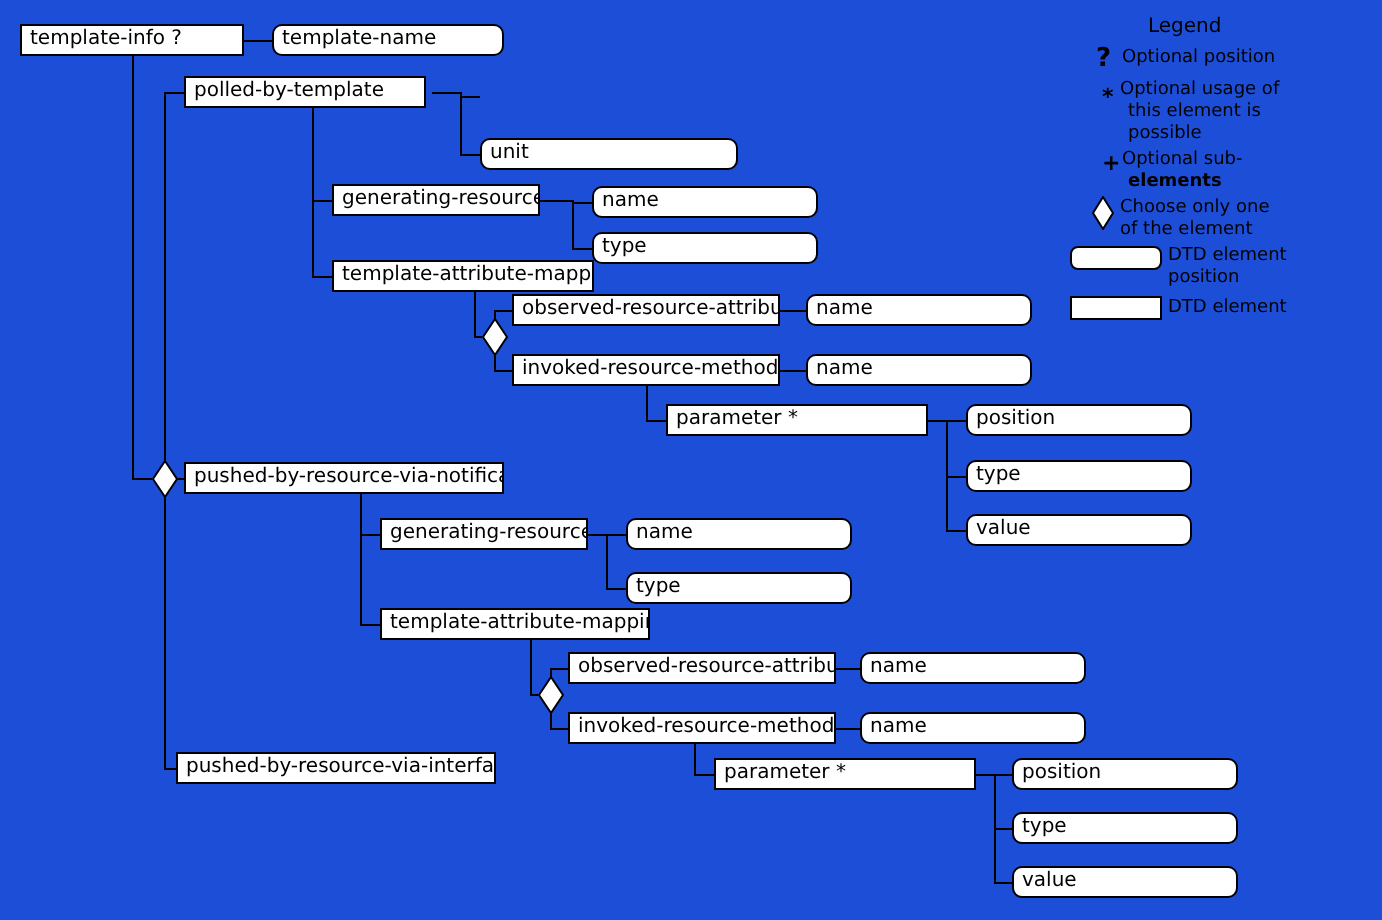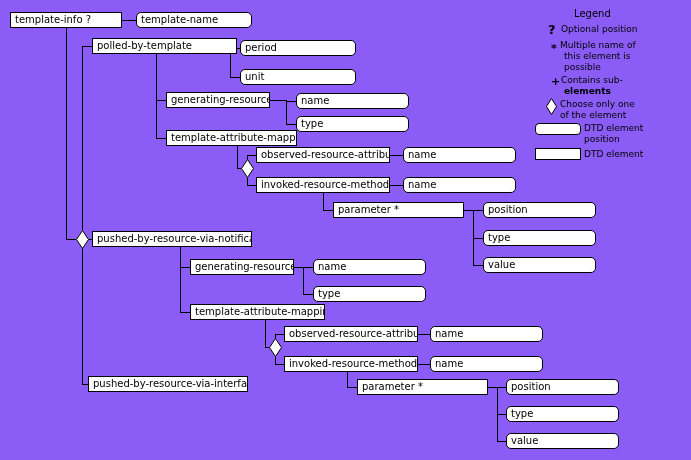--- a/index.html
+++ b/index.html
@@ -7,21 +7,21 @@
     padding: 0;
     background: #ffffff;
   }
   body {
     font-family: "DejaVu Sans", "Liberation Sans", sans-serif;
   }
   #canvas {
     position: relative;
     width: 691px;
     height: 460px;
-    background: #8b5cf6;
+    background: #1d4ed8;
     overflow: hidden;
   }
   
   .node {
     position: absolute;
     box-sizing: border-box;
     border: 1px solid #000000;
     background: #ffffff;
     height: 16px;
     line-height: 14px;
@@ -173,23 +173,22 @@
 
   <div class="ln lnh" style="left:488px; top:387px; width:9px;"></div>
   <div class="ln lnv" style="left:497px; top:387px; height:54px;"></div>
   <div class="ln lnh" style="left:497px; top:387px; width:9px;"></div>
   <div class="ln lnh" style="left:497px; top:414px; width:9px;"></div>
   <div class="ln lnh" style="left:497px; top:441px; width:9px;"></div>
 
   <div class="node" style="left:10px; top:12px; width:112px;"><span>template-info ?</span></div>
   <div class="node attr" style="left:136px; top:12px; width:116px;"><span>template-name</span></div>
 
-  <div class="node" style="left:92px; top:38px; width:145px;"><span>polled-by-template</span></div>
-  <div class="node attr" style="left:240px; top:40px; width:116px;"><span>period</span></div>
-  <div class="node attr" style="left:240px; top:69px; width:116px;"><span>unit</span></div>
+  <div class="node" style="left:92px; top:38px; width:121px;"><span>polled-by-template</span></div>
+  <div class="node attr" style="left:240px; top:69px; width:129px;"><span>unit</span></div>
 
   <div class="node" style="left:166px; top:92px; width:104px;"><span>generating-resource</span></div>
   <div class="node attr" style="left:296px; top:93px; width:113px;"><span>name</span></div>
   <div class="node attr" style="left:296px; top:116px; width:113px;"><span>type</span></div>
 
   <div class="node" style="left:166px; top:130px; width:131px;"><span>template-attribute-mapping</span></div>
 
   <div class="node" style="left:256px; top:147px; width:134px;"><span>observed-resource-attribute</span></div>
   <div class="node attr" style="left:403px; top:147px; width:113px;"><span>name</span></div>
 
@@ -221,26 +220,26 @@
   <div class="node attr" style="left:506px; top:433px; width:113px;"><span>value</span></div>
 
   <div class="node" style="left:88px; top:376px; width:160px;"><span>pushed-by-resource-via-interface</span></div>
 
   <div class="legend-title" style="left:574px; top:8px;">Legend</div>
 
   <span class="legend-sym" style="left:548px; top:22px; font-size:13px;">?</span>
   <div class="legend" style="left:561px; top:24px;">Optional position</div>
 
   <span class="legend-sym" style="left:551px; top:42px; font-size:11px;">*</span>
-  <div class="legend" style="left:560px; top:40px;">Multiple name of</div>
+  <div class="legend" style="left:560px; top:40px;">Optional usage of</div>
   <div class="legend" style="left:564px; top:51px;">this element is</div>
   <div class="legend" style="left:564px; top:62px;">possible</div>
 
   <span class="legend-sym" style="left:551px; top:75px; font-size:11px;">+</span>
-  <div class="legend" style="left:561px; top:75px;">Contains sub-</div>
+  <div class="legend" style="left:561px; top:75px;">Optional sub-</div>
   <div class="legend" style="left:564px; top:86px;font-weight:bold;">elements</div>
 
   <svg class="legend-diamond" style="left:546px; top:98px;" viewBox="0 0 11 17">
     <polygon points="5.5,0.5 10.5,8.5 5.5,16.5 0.5,8.5" fill="#ffffff" stroke="#000000" stroke-width="1"></polygon>
   </svg>
   <div class="legend" style="left:560px; top:99px;">Choose only one</div>
   <div class="legend" style="left:560px; top:110px;">of the element</div>
 
   <div class="legend-box attr" style="left:535px; top:123px;"></div>
   <div class="legend" style="left:584px; top:123px;">DTD element</div>

